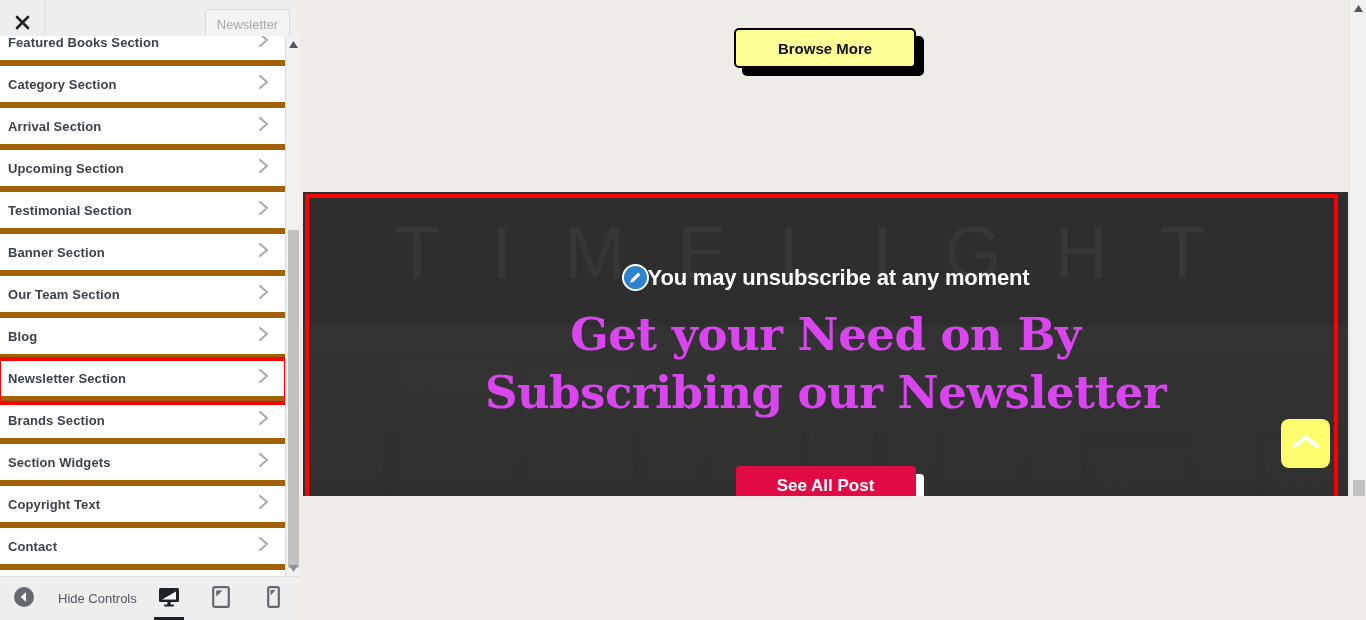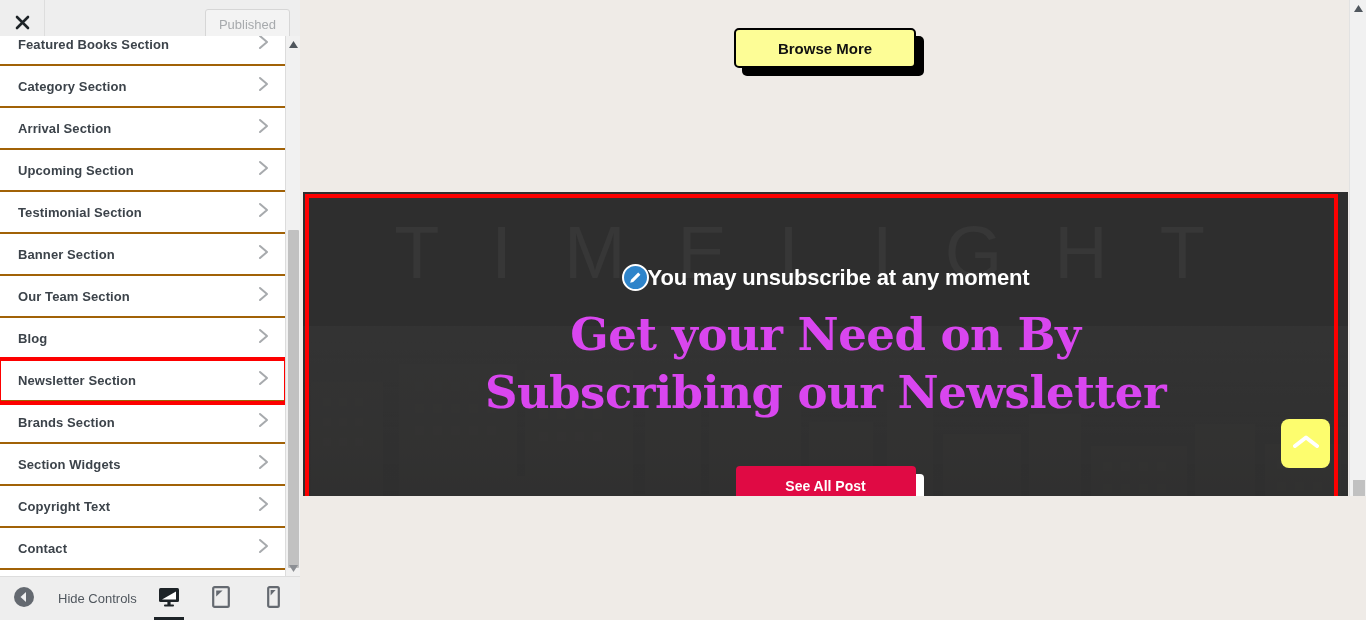--- a/index.html
+++ b/index.html
@@ -48,23 +48,23 @@
   
   #section-list {
     position: absolute; left: 0; top: 36px;
     width: 285px; height: 540px;
     background: #ffffff;
     overflow: hidden;
   }
   .sec-item {
     position: relative;
     height: 42px;
-    border-bottom: 2px solid #a16207;
+    border-bottom: 6px solid #a16207;
     display: flex; align-items: center;
-    padding: 0 30px 0 18px;
+    padding: 0 30px 0 8px;
     background: #ffffff;
     cursor: pointer;
   }
   .sec-item .lbl {
     font-size: 13px;
     font-weight: bold;
     color: #3c434a;
     letter-spacing: .1px;
     white-space: nowrap;
   }
@@ -236,21 +236,21 @@
     width: 180px; height: 40px;
     background: #ffffff;
     border-radius: 4px;
   }
   #see-all-post {
     position: absolute; left: 0; top: 0;
     width: 180px; height: 40px;
     background: #e00a44;
     border-radius: 4px;
     color: #ffffff;
-    font-size: 14px; font-weight: bold;
+    font-size: 17px; font-weight: bold;
     display: flex; align-items: center; justify-content: center;
     cursor: pointer;
   }
   #nl-highlight {
     position: absolute; left: 2px; top: 2px;
     width: 1033px; height: 360px;
     border: 4px solid #fd0000;
     pointer-events: none;
     z-index: 6;
   }
@@ -293,21 +293,21 @@
 
   <div id="customizer">
 
     <div id="cust-header">
       <div id="close-btn">
         <svg width="15" height="15" viewBox="0 0 15 15" aria-hidden="true">
           <path d="M2 2 L13 13 M13 2 L2 13" stroke="#1d2327" stroke-width="2.6" stroke-linecap="round"></path>
         </svg>
       </div>
       <div id="publish-btn">
-        <span>Published</span>
+        <span>Newsletter</span>
       </div>
     </div>
 
     <div id="section-list">
       <div class="sec-item first">
         <span class="lbl">Featured Books Section</span>
         <span class="chev">
           <svg width="11" height="16" viewBox="0 0 11 16">
               <path d="M2 2 L9 8 L2 14" stroke="#a7aaad" stroke-width="2" fill="none" stroke-linecap="round" stroke-linejoin="round"></path>
             </svg>

